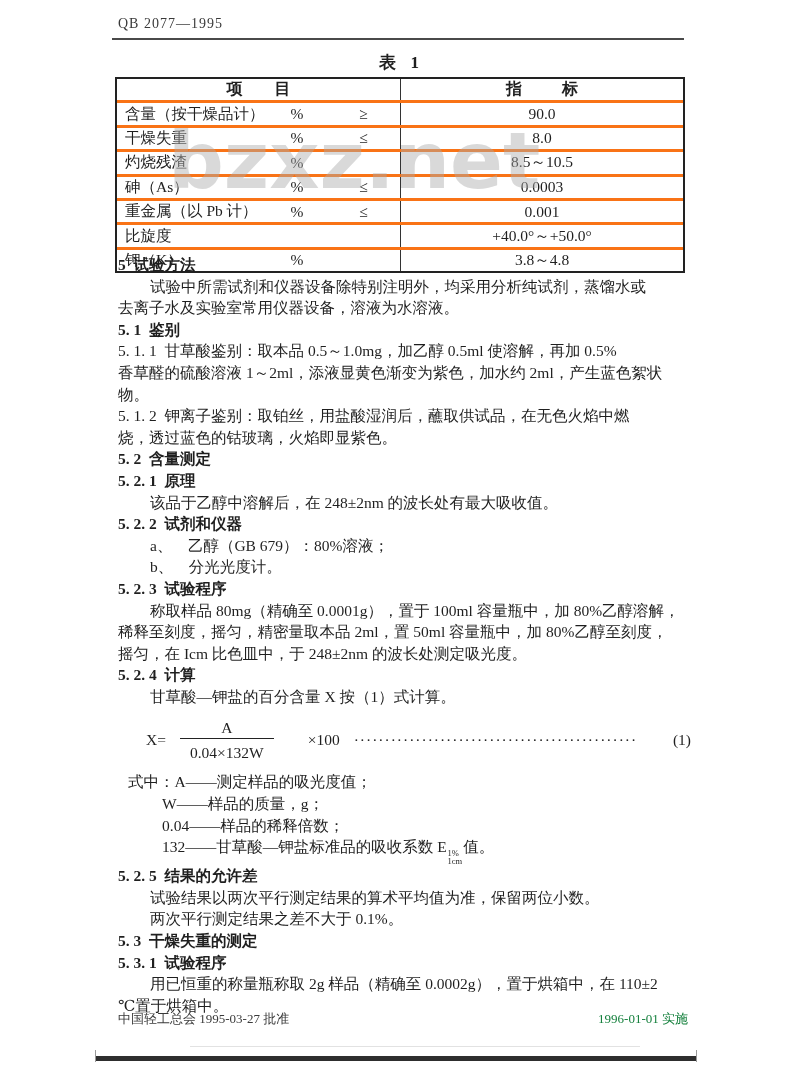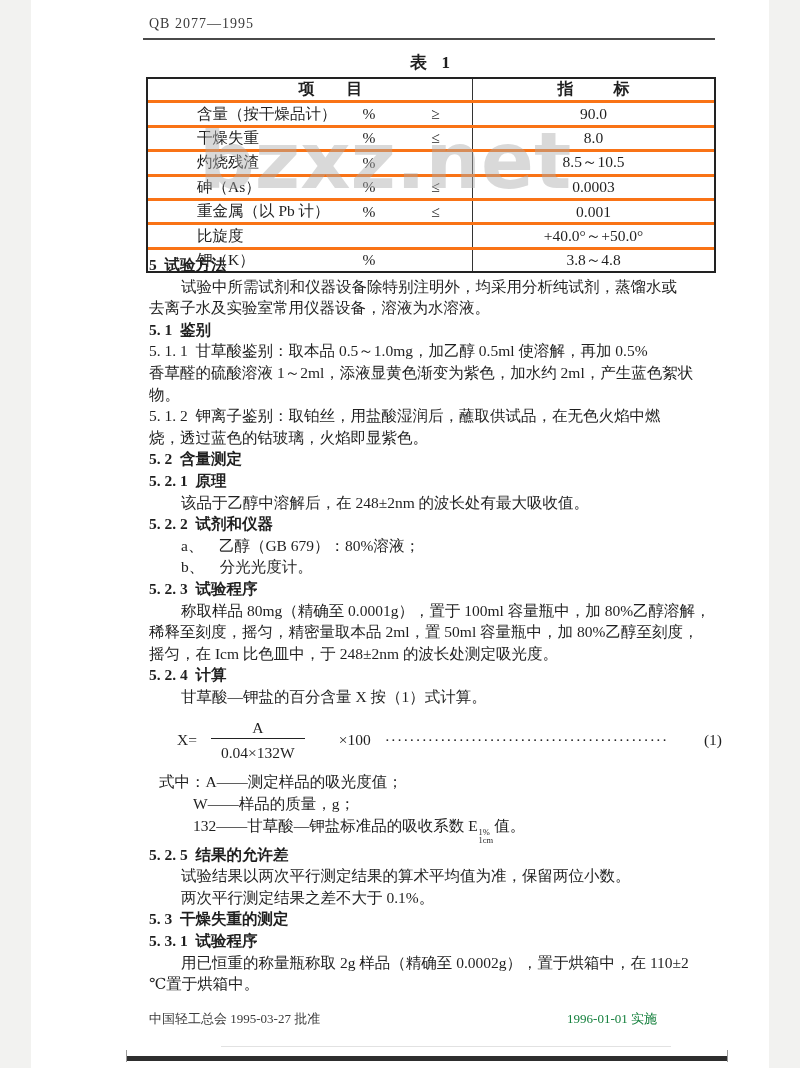--- a/index.html
+++ b/index.html
@@ -1,29 +1,29 @@
 <!DOCTYPE html>
 <html><head>
 <meta charset="utf-8">
 <style>
   html,body{margin:0;padding:0;background:#f2f2f0;}
-  .page{position:relative;width:738px;height:1068px;background:#ffffff;margin:0 auto;
+  .page{position:relative;width:800px;height:1068px;background:#ffffff;margin:0 auto;
         font-family:"Liberation Serif","DejaVu Serif",serif;color:#1f1f1f;overflow:hidden;}
   .abs{position:absolute;}
   .pre{white-space:pre;}
 
   .hdr-code{left:118px;top:16px;font-size:14px;color:#3a3a3a;letter-spacing:1px;}
   .hdr-rule{left:112px;top:38px;width:572px;height:2px;background:#4a4a4a;}
 
   .tbl-caption{left:115px;top:51px;width:570px;text-align:center;font-weight:bold;
                font-size:17px;letter-spacing:2px;}
 
   .spec-table{left:115px;top:77px;width:570px;border:2px solid #222;box-sizing:border-box;
               font-size:15.5px;background:transparent;}
-  .trow{display:grid;grid-template-columns:150px 60px 73px 1fr;align-items:stretch;height:21.4px;padding-left:41px;}
+  .trow{display:grid;grid-template-columns:150px 60px 73px 1fr;align-items:stretch;height:21.4px;}
   .trow.head{grid-template-columns:283px 1fr;font-weight:bold;font-size:16px;}
   .trow + .trow{border-top:3px solid #f97316;}
   .cell{display:flex;align-items:center;}
   .c-name{padding-left:8px;}
   .c-center{justify-content:center;}
   .c-val{border-left:1px solid #333;justify-content:center;}
 
   .watermark{left:168px;top:116px;font-family:"DejaVu Sans","Liberation Sans",sans-serif;
              font-weight:bold;font-size:78px;color:rgba(170,170,170,0.45);letter-spacing:0px;
              z-index:5;pointer-events:none;}
@@ -145,20 +145,21 @@
         <span class="num">A</span>
         <span class="den">0.04×132W</span>
       </span>
       <span class="fmul">×100</span>
       <span class="fdots">··············································</span>
       <span class="fref">(1)</span>
     </div>
 
     <div class="ln ih">式中：A——测定样品的吸光度值；</div>
     <div class="ln i2">W——样品的质量，g；</div>
+    <div class="ln i2">0.04——样品的稀释倍数；</div>
 
     <div class="ln i2"><span>132——甘草酸—钾盐标准品的吸收系数 E</span><span class="supsub"><span>1%</span><span>1cm</span></span><span>值。</span></div>
 
     <div class="ln i0 b">5. 2. 5  结果的允许差</div>
     <div class="ln i1">试验结果以两次平行测定结果的算术平均值为准，保留两位小数。</div>
     <div class="ln i1">两次平行测定结果之差不大于 0.1%。</div>
     <div class="ln i0 b">5. 3  干燥失重的测定</div>
     <div class="ln i0 b">5. 3. 1  试验程序</div>
     <div class="ln i1">用已恒重的称量瓶称取 2g 样品（精确至 0.0002g），置于烘箱中，在 110±2</div>
     <div class="ln i0">℃置于烘箱中。</div>

